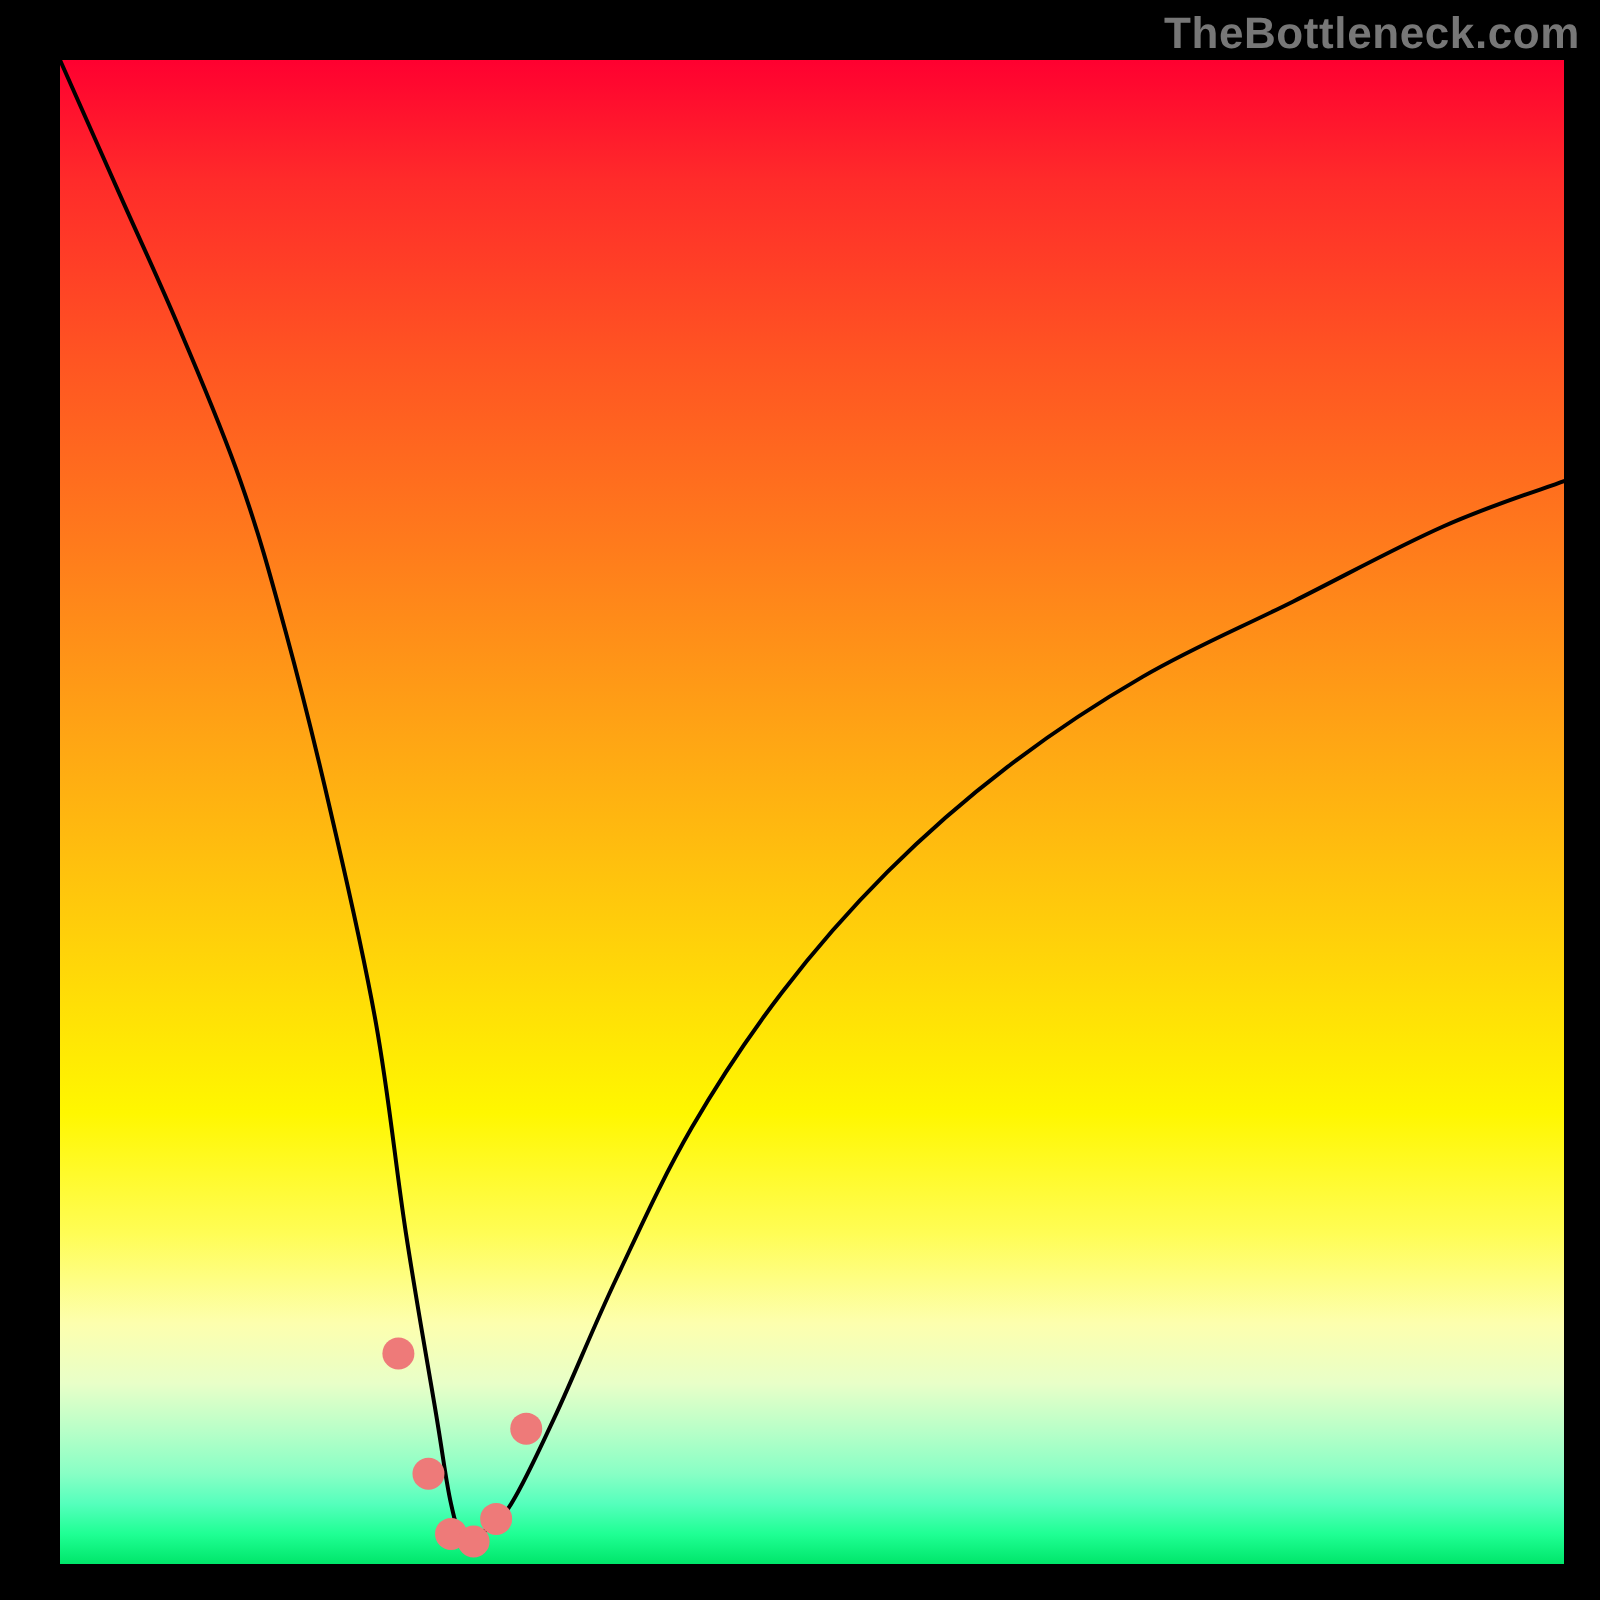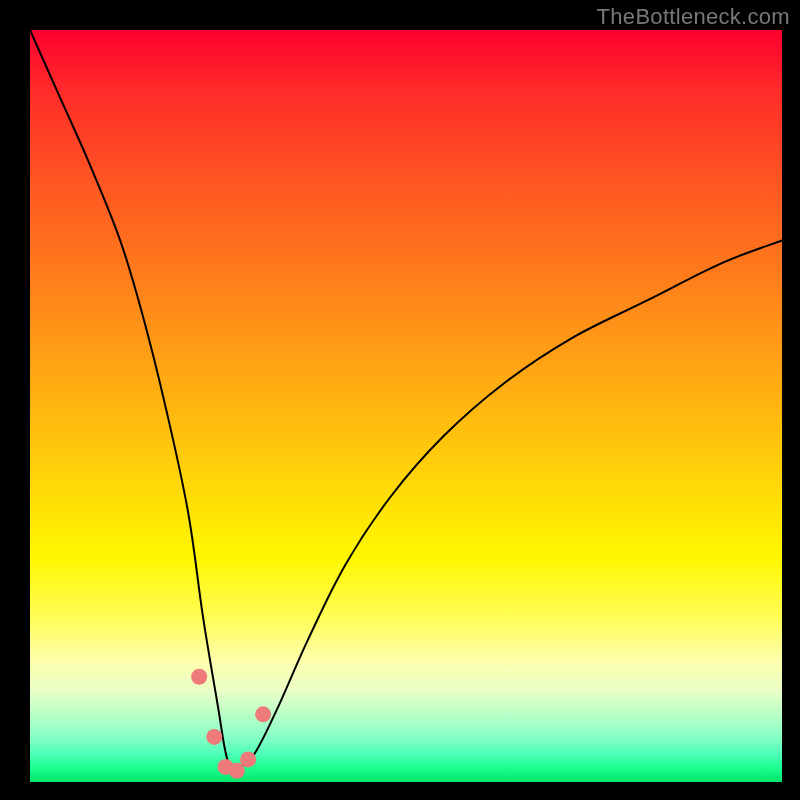--- a/index.html
+++ b/index.html
@@ -19,20 +19,21 @@
   }
   .watermark {
     position: absolute;
     top: 4px;
     right: 10px;
     color: #777;
     font-size: 22px;
     letter-spacing: 0.3px;
     z-index: 20;
     user-select: none;
+    font-weight: bold;
   }
   .plot-area {
     position: absolute;
     left: 30px;
     top: 30px;
     width: 752px;
     height: 752px;
     background: linear-gradient(to bottom,
       #ff0030 0%,
       #ff2b2a 8%,

